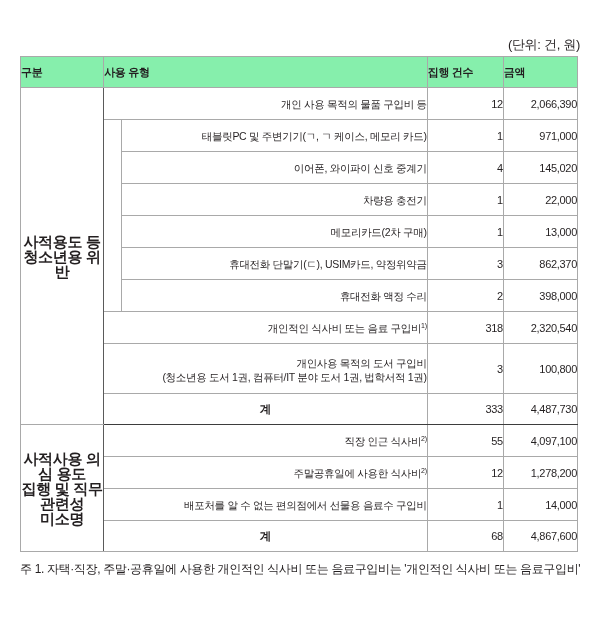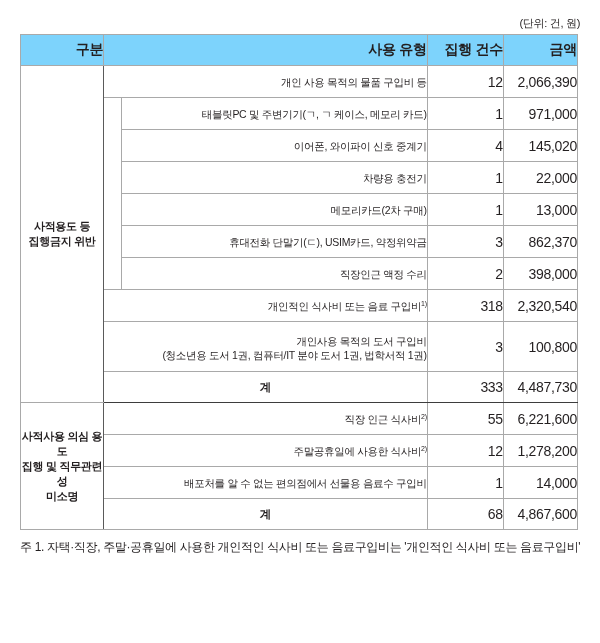--- a/index.html
+++ b/index.html
@@ -17,26 +17,27 @@
   }
   .page {
     width: 600px;
     height: 643px;
     box-sizing: border-box;
     padding: 0 20px;
     position: relative;
   }
   .unit-line {
     text-align: right;
-    font-size: 11px;
+    font-size: 13px;
     line-height: 14px;
     padding-top: 16px;
     padding-bottom: 4px;
     letter-spacing: -0.3px;
     color: #231f20;
+    margin-top: 22px;
   }
   table.main {
     width: 558px;
     border-collapse: collapse;
     table-layout: fixed;
     font-size: 10.5px;
     color: #231f20;
   }
   table.main th,
   table.main td {
@@ -46,32 +47,32 @@
     letter-spacing: -0.3px;
   }
   
   table.main {
     border-top: 1.6px solid #3d3d3d;
     border-bottom: 1.6px solid #3d3d3d;
     border-left: 1.6px solid #3d3d3d;
     border-right: 1.6px solid #3d3d3d;
   }
   thead th {
-    background: #7dd3fc;
-    text-align: right;
+    background: #86efac;
+    text-align: left;
     font-weight: bold;
-    font-size: 14px;
+    font-size: 11px;
     height: 30px;
     border-bottom: 1.4px solid #3d3d3d;
     letter-spacing: -0.2px;
   }
   .cat-cell {
     text-align: center;
     font-weight: bold;
-    font-size: 11px;
+    font-size: 15px;
     line-height: 15px;
     letter-spacing: -0.4px;
     border-right: 1.2px solid #5a5a5a !important;
   }
   td.use-cell {
     text-align: right;
     padding-left: 8px;
     padding-right: 4px;
     line-height: 14px;
     height: 31px;
@@ -85,21 +86,21 @@
     border-bottom: none !important;
     border-left: none !important;
     border-right: 1px solid #a9a9a9 !important;
   }
   td.sub-spacer.first {
     border-top: 1px solid #a9a9a9 !important;
   }
   td.num {
     text-align: right;
     padding-right: 9px;
-    font-size: 14px;
+    font-size: 11px;
     white-space: nowrap;
   }
   tr.total-row td {
     border-top: 1.3px solid #5a5a5a;
   }
   td.total-label {
     text-align: center;
     font-weight: bold;
     font-size: 11.5px;
     height: 30px;
@@ -152,21 +153,21 @@
         <th colspan="2">사용 유형</th>
         <th>집행 건수</th>
         <th>금액</th>
       </tr>
     </thead>
     <tbody>
 
       <tr>
         <td class="cat-cell" rowspan="10">
           <span>사적용도 등</span><br>
-          <span>집행금지 위반</span>
+          <span>청소년용 위반</span>
         </td>
         <td class="use-cell" colspan="2">개인 사용 목적의 물품 구입비 등</td>
         <td class="num">12</td>
         <td class="num">2,066,390</td>
       </tr>
 
       <tr>
         <td class="sub-spacer first" rowspan="6"></td>
         <td class="use-cell">태블릿PC 및 주변기기(ㄱ, ㄱ 케이스, 메모리 카드)</td>
         <td class="num">1</td>
@@ -191,21 +192,21 @@
         <td class="num">13,000</td>
       </tr>
 
       <tr>
         <td class="use-cell">휴대전화 단말기(ㄷ), USIM카드, 약정위약금</td>
         <td class="num">3</td>
         <td class="num">862,370</td>
       </tr>
 
       <tr>
-        <td class="use-cell">직장인근 액정 수리</td>
+        <td class="use-cell">휴대전화 액정 수리</td>
         <td class="num">2</td>
         <td class="num">398,000</td>
       </tr>
 
       <tr>
         <td class="use-cell" colspan="2"><span>개인적인 식사비 또는 음료 구입비</span><sup class="fn">1)</sup></td>
         <td class="num">318</td>
         <td class="num">2,320,540</td>
       </tr>
 
@@ -225,21 +226,21 @@
       </tr>
 
       <tr>
         <td class="cat-cell" rowspan="4">
           <span>사적사용 의심 용도</span><br>
           <span>집행 및 직무관련성</span><br>
           <span>미소명</span>
         </td>
         <td class="use-cell" colspan="2"><span>직장 인근 식사비</span><sup class="fn">2)</sup></td>
         <td class="num">55</td>
-        <td class="num">6,221,600</td>
+        <td class="num">4,097,100</td>
       </tr>
 
       <tr>
         <td class="use-cell" colspan="2"><span>주말공휴일에 사용한 식사비</span><sup class="fn">2)</sup></td>
         <td class="num">12</td>
         <td class="num">1,278,200</td>
       </tr>
 
       <tr>
         <td class="use-cell" colspan="2">배포처를 알 수 없는 편의점에서 선물용 음료수 구입비</td>

